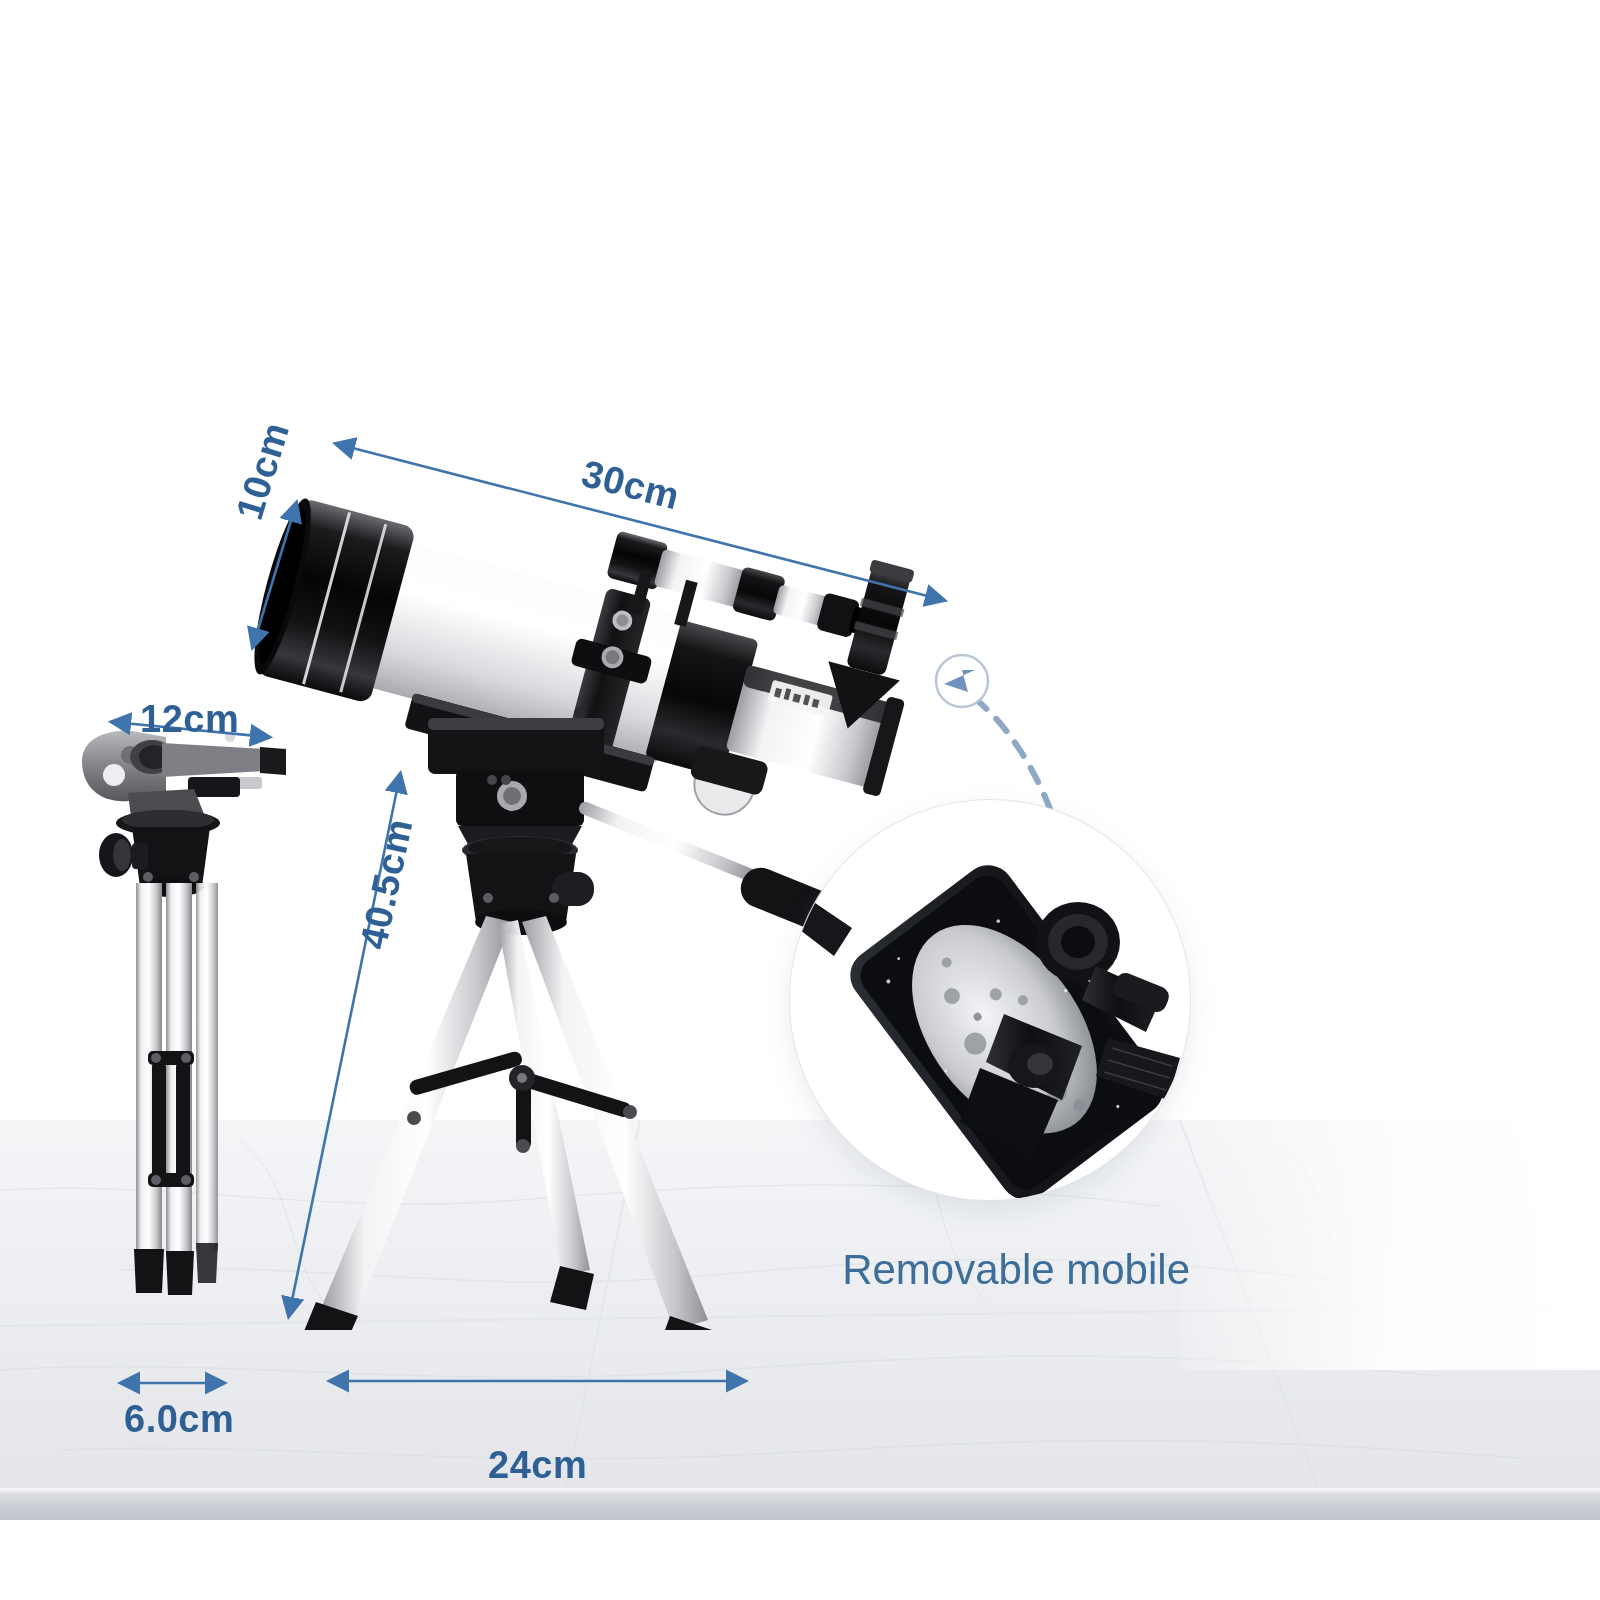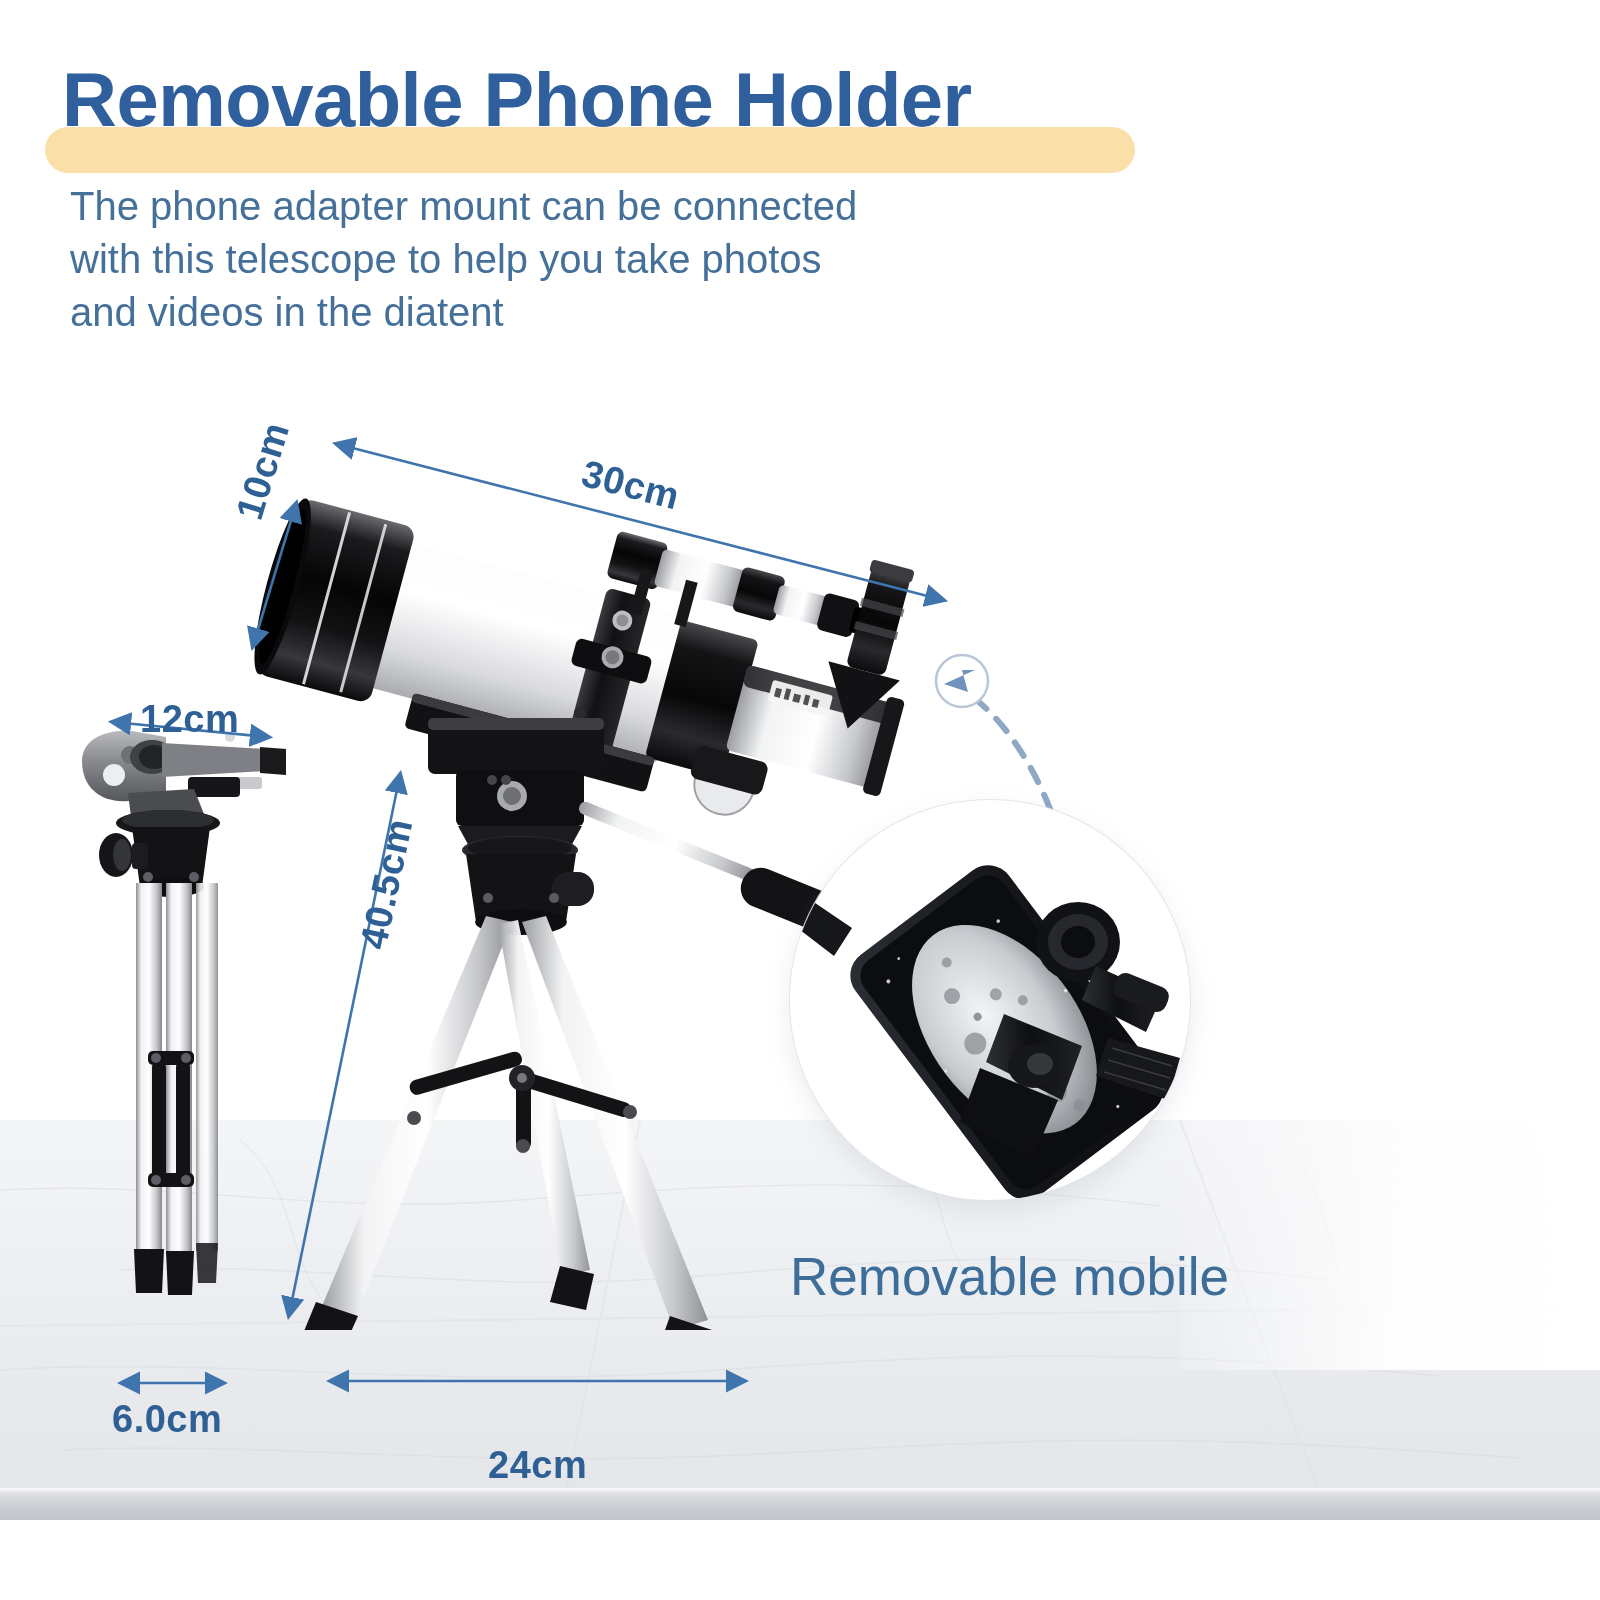--- a/index.html
+++ b/index.html
@@ -50,47 +50,38 @@
     background:linear-gradient(100deg,rgba(255,255,255,0) 0%,rgba(255,255,255,.92) 55%,#fff 100%);
   }
 
   
   .dim{
     position:absolute;color:#2e6095;font-weight:bold;white-space:nowrap;
     font-size:38px;letter-spacing:0.5px;
   }
   .cap{
     position:absolute;color:#3d6e99;font-weight:400;text-align:right;
-    font-size:53px;line-height:1.26;white-space:nowrap;
+    font-size:42px;line-height:1.26;white-space:nowrap;
   }
 
   
   .inset-circle{
     position:absolute;left:790px;top:800px;width:400px;height:400px;
     border-radius:50%;background:#fff;
     box-shadow:0 0 0 1px rgba(225,228,233,.9), 0 10px 26px rgba(120,128,140,.16);
     overflow:hidden;
   }
   svg{display:block;}
   .nosel{user-select:none;}
 </style>
 </head>
 <body>
 
 <div class="stage">
 
-  <div class="header">
-    <div class="hl-bar"></div>
-    <div class="title nosel">Removable Phone Holder</div>
-    <div class="subtitle nosel">
-      <div>The phone adapter mount can be connected</div>
-      <div>with this telescope to help you take photos</div>
-      <div>and videos in the diatent</div>
-    </div>
-  </div>
 
   <div class="floor">
     <svg class="floor-veins" width="1600" height="400" viewBox="0 0 1600 400">
       <g stroke="#d6d9de" fill="none" stroke-width="1.4" opacity=".85">
         <path d="M0 70 C 180 60, 320 96, 520 80 S 900 54, 1160 86"></path>
         <path d="M120 150 C 300 140, 470 176, 700 156 S 1080 130, 1330 160"></path>
         <path d="M0 250 C 220 236, 430 270, 690 252 S 1120 226, 1440 256"></path>
         <path d="M60 330 C 260 320, 470 350, 760 334 S 1180 312, 1520 338"></path>
       </g>
       <g stroke="#cbced4" fill="none" stroke-width="1" opacity=".7">
@@ -358,21 +349,21 @@
   </svg>
 
   <div class="dim nosel" style="left:588px;top:452px;transform:rotate(14.5deg);transform-origin:left top;">30cm</div>
 
   <div class="dim nosel" style="left:228px;top:512px;transform:rotate(-73deg);transform-origin:left top;">10cm</div>
 
   <div class="dim nosel" style="left:140px;top:698px;">12cm</div>
 
   <div class="dim nosel" style="left:352px;top:944px;transform:rotate(-78deg);transform-origin:left top;">40.5cm</div>
 
-  <div class="dim nosel" style="left:112px;top:1398px;">6.0cm</div>
+  <div class="dim nosel" style="left:124px;top:1398px;">6.0cm</div>
 
   <div class="dim nosel" style="left:488px;top:1444px;">24cm</div>
 
   <div class="inset-circle">
     <svg width="400" height="400" viewBox="0 0 400 400">
       <defs>
         <linearGradient id="phoneBody" x1="0" y1="0" x2="1" y2="1">
           <stop offset="0" stop-color="#2c2f35"></stop>
             <stop offset=".5" stop-color="#15171b"></stop>
           <stop offset="1" stop-color="#0a0b0e"></stop>

